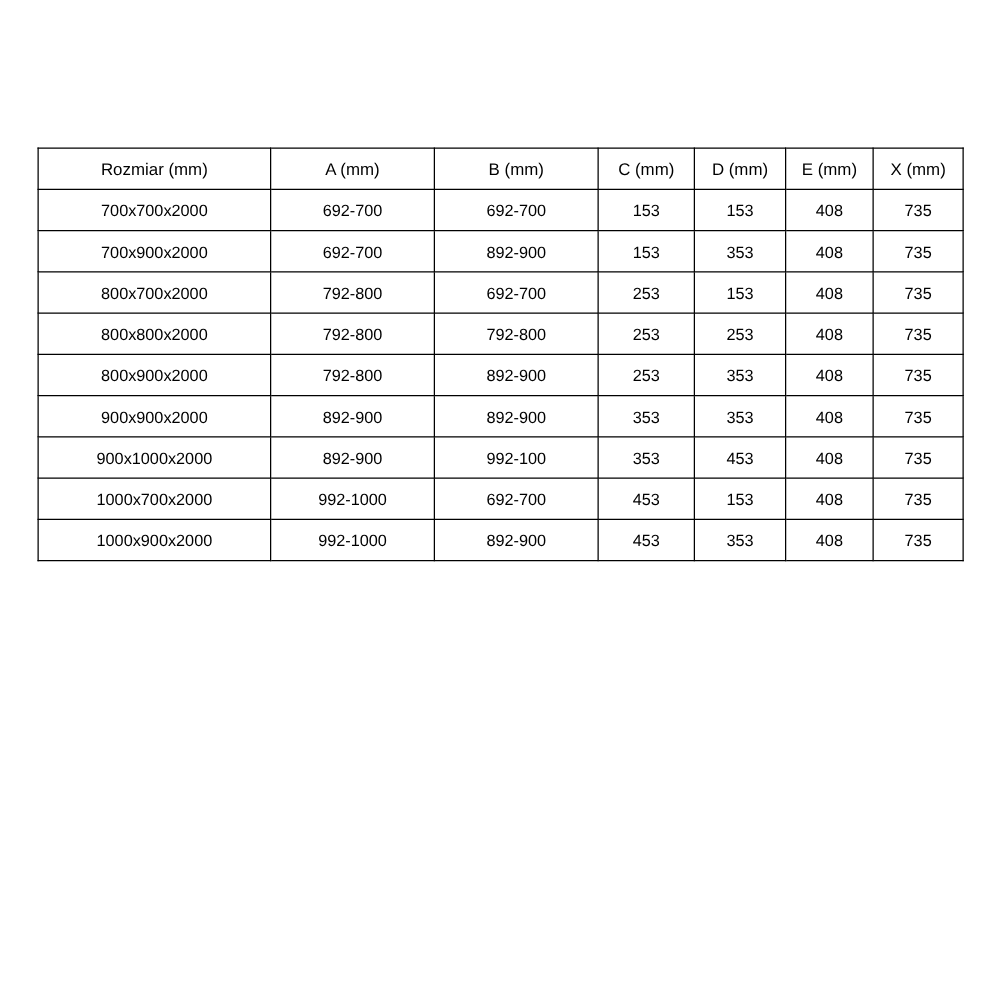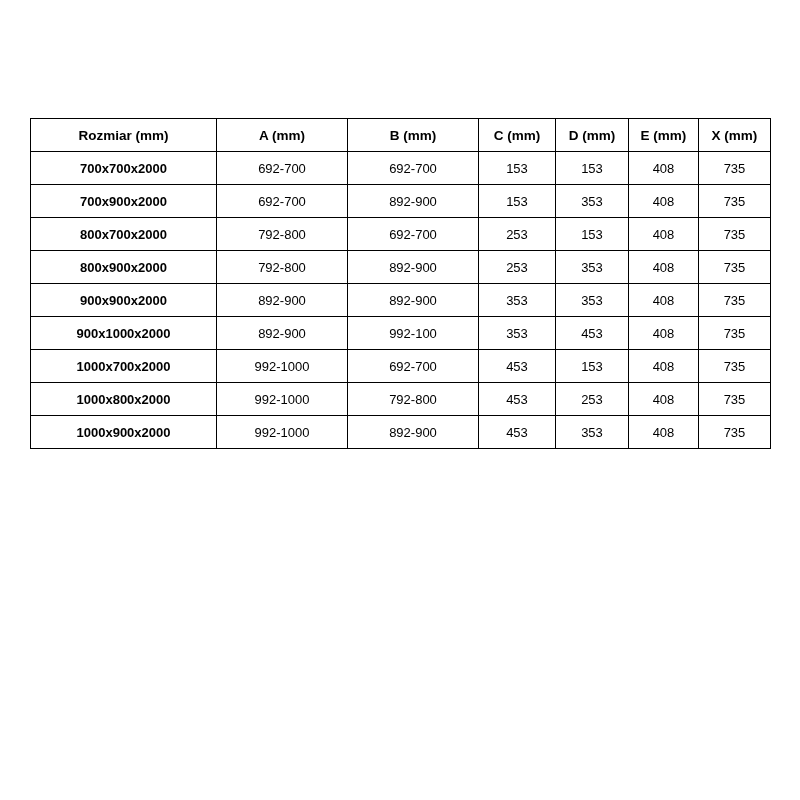--- a/index.html
+++ b/index.html
@@ -36,26 +36,26 @@
     text-align: center;
     vertical-align: middle;
     font-size: 13px;
     height: 33px;
     padding: 0 2px;
     box-sizing: border-box;
     white-space: nowrap;
     overflow: hidden;
   }
   table.size-table th {
-    font-weight: bold;
+    font-weight: normal;
     font-size: 13.5px;
     text-align: center;
   }
   table.size-table td.rowhead {
-    font-weight: bold;
+    font-weight: normal;
   }
   
   col.c0 { width: 186px; }
   col.c1 { width: 131px; }
   col.c2 { width: 131px; }
   col.c3 { width: 77px; }
   col.c4 { width: 73px; }
   col.c5 { width: 70px; }
   col.c6 { width: 72px; }
 </style>
@@ -107,20 +107,29 @@
         <tr>
           <td class="rowhead">800x700x2000</td>
           <td>792-800</td>
           <td>692-700</td>
           <td>253</td>
           <td>153</td>
           <td>408</td>
           <td>735</td>
         </tr>
         <tr>
+          <td class="rowhead">800x800x2000</td>
+          <td>792-800</td>
+          <td>792-800</td>
+          <td>253</td>
+          <td>253</td>
+          <td>408</td>
+          <td>735</td>
+        </tr>
+        <tr>
           <td class="rowhead">800x900x2000</td>
           <td>792-800</td>
           <td>892-900</td>
           <td>253</td>
           <td>353</td>
           <td>408</td>
           <td>735</td>
         </tr>
         <tr>
           <td class="rowhead">900x900x2000</td>
@@ -143,29 +152,20 @@
         <tr>
           <td class="rowhead">1000x700x2000</td>
           <td>992-1000</td>
           <td>692-700</td>
           <td>453</td>
           <td>153</td>
           <td>408</td>
           <td>735</td>
         </tr>
         <tr>
-          <td class="rowhead">1000x800x2000</td>
-          <td>992-1000</td>
-          <td>792-800</td>
-          <td>453</td>
-          <td>253</td>
-          <td>408</td>
-          <td>735</td>
-        </tr>
-        <tr>
           <td class="rowhead">1000x900x2000</td>
           <td>992-1000</td>
           <td>892-900</td>
           <td>453</td>
           <td>353</td>
           <td>408</td>
           <td>735</td>
         </tr>
       </tbody>
     </table>

